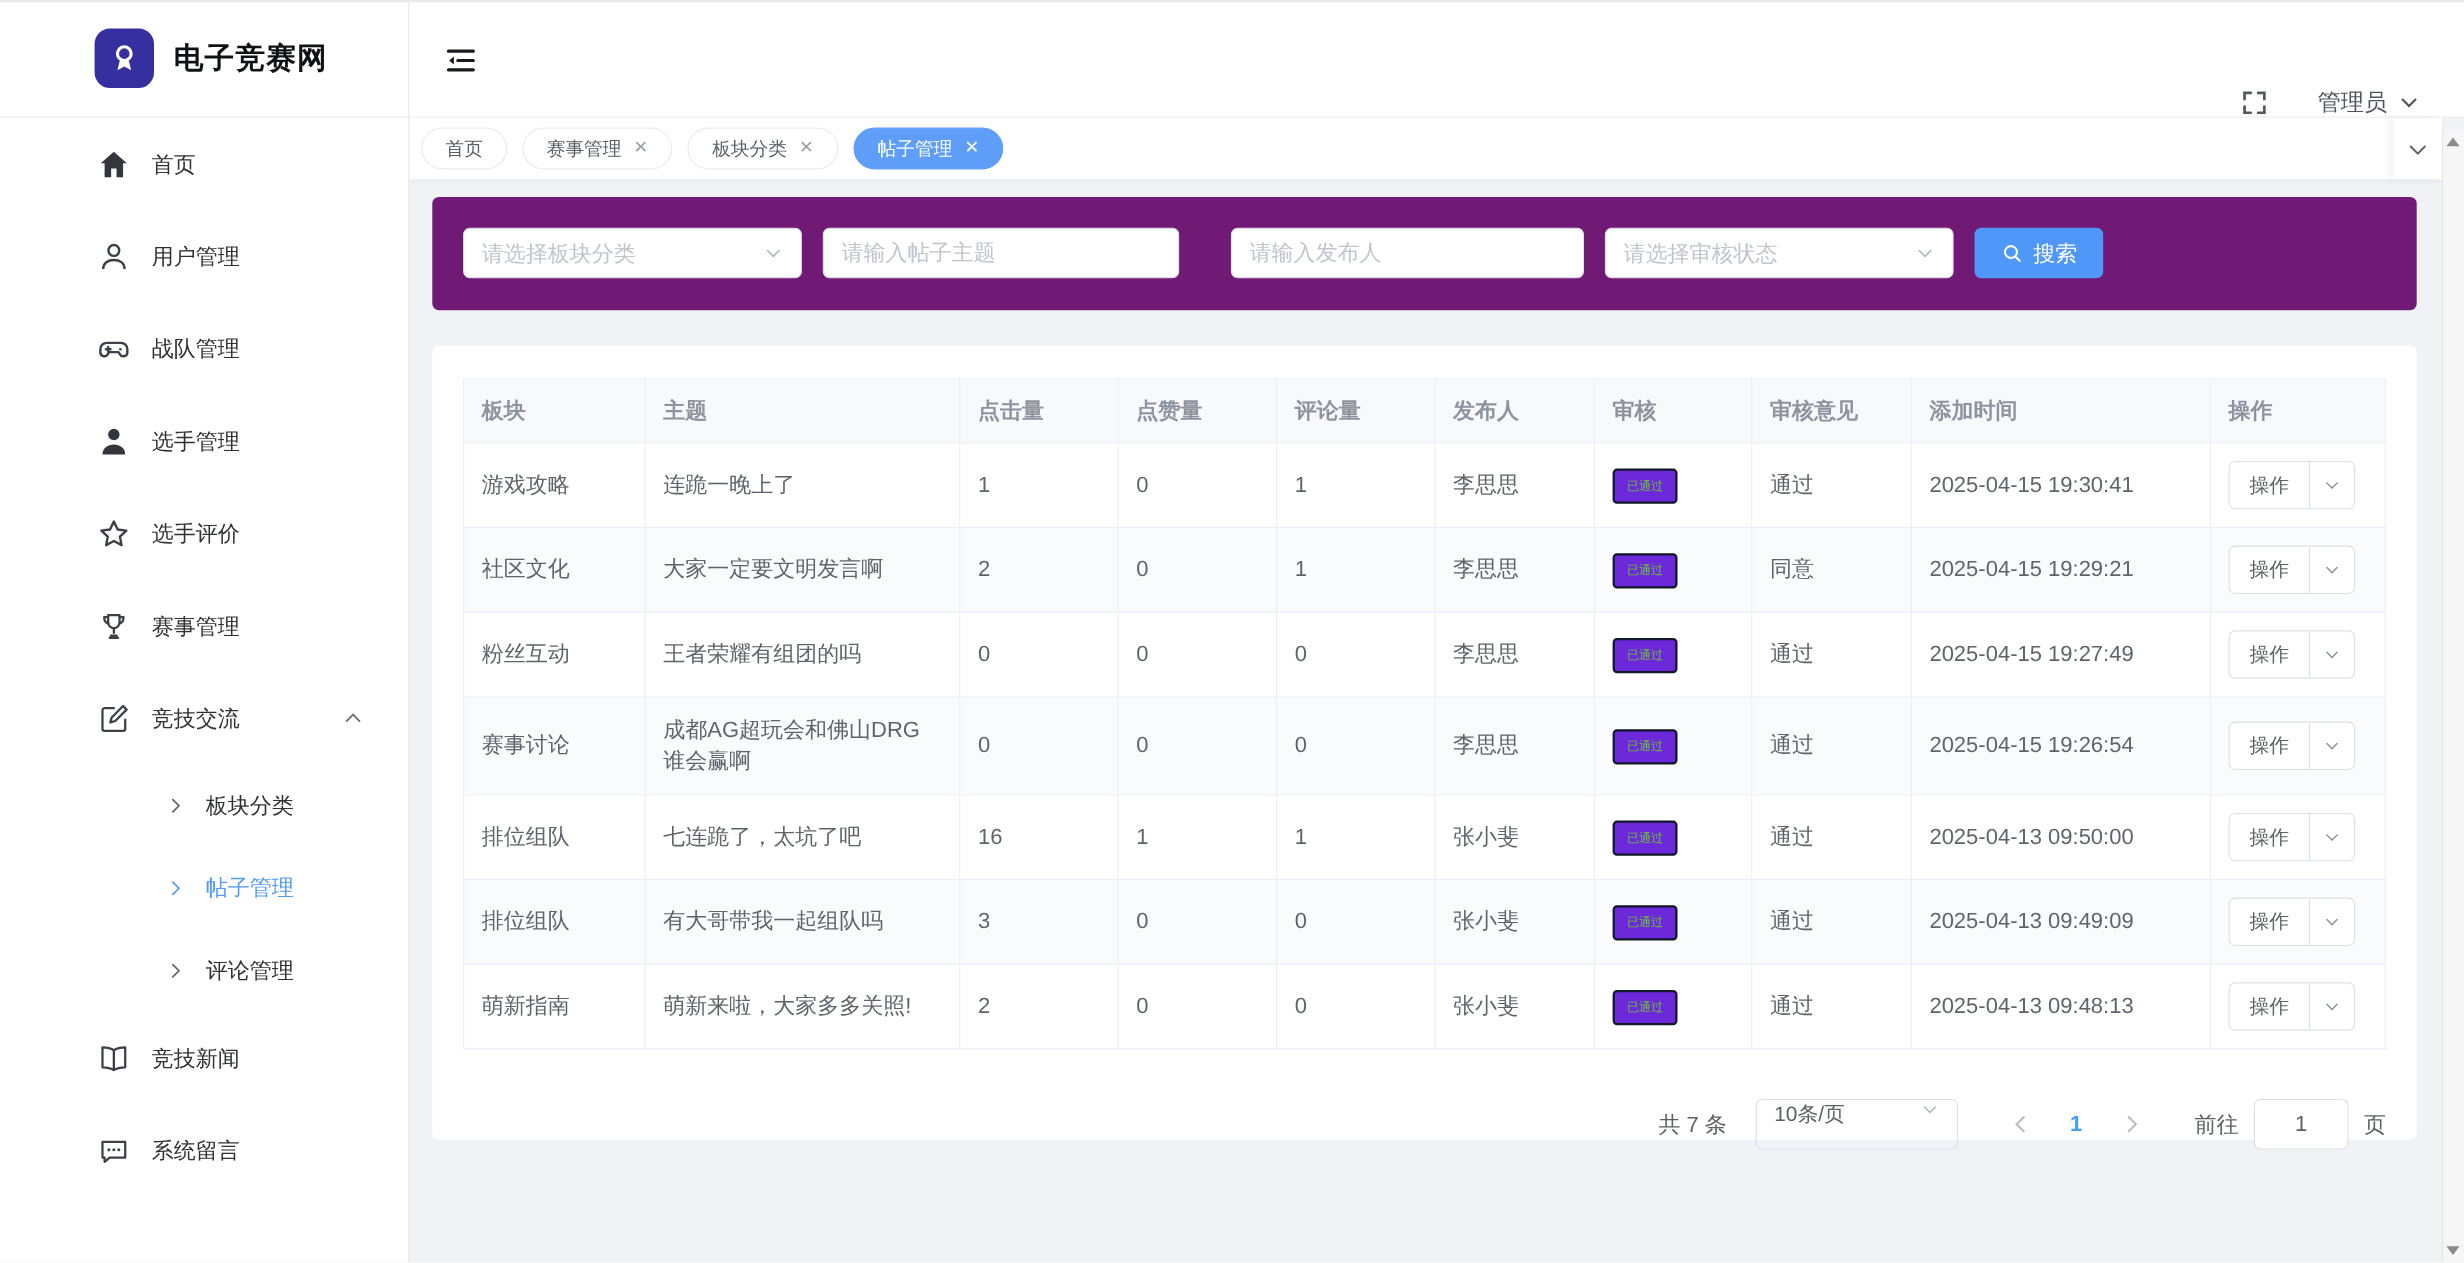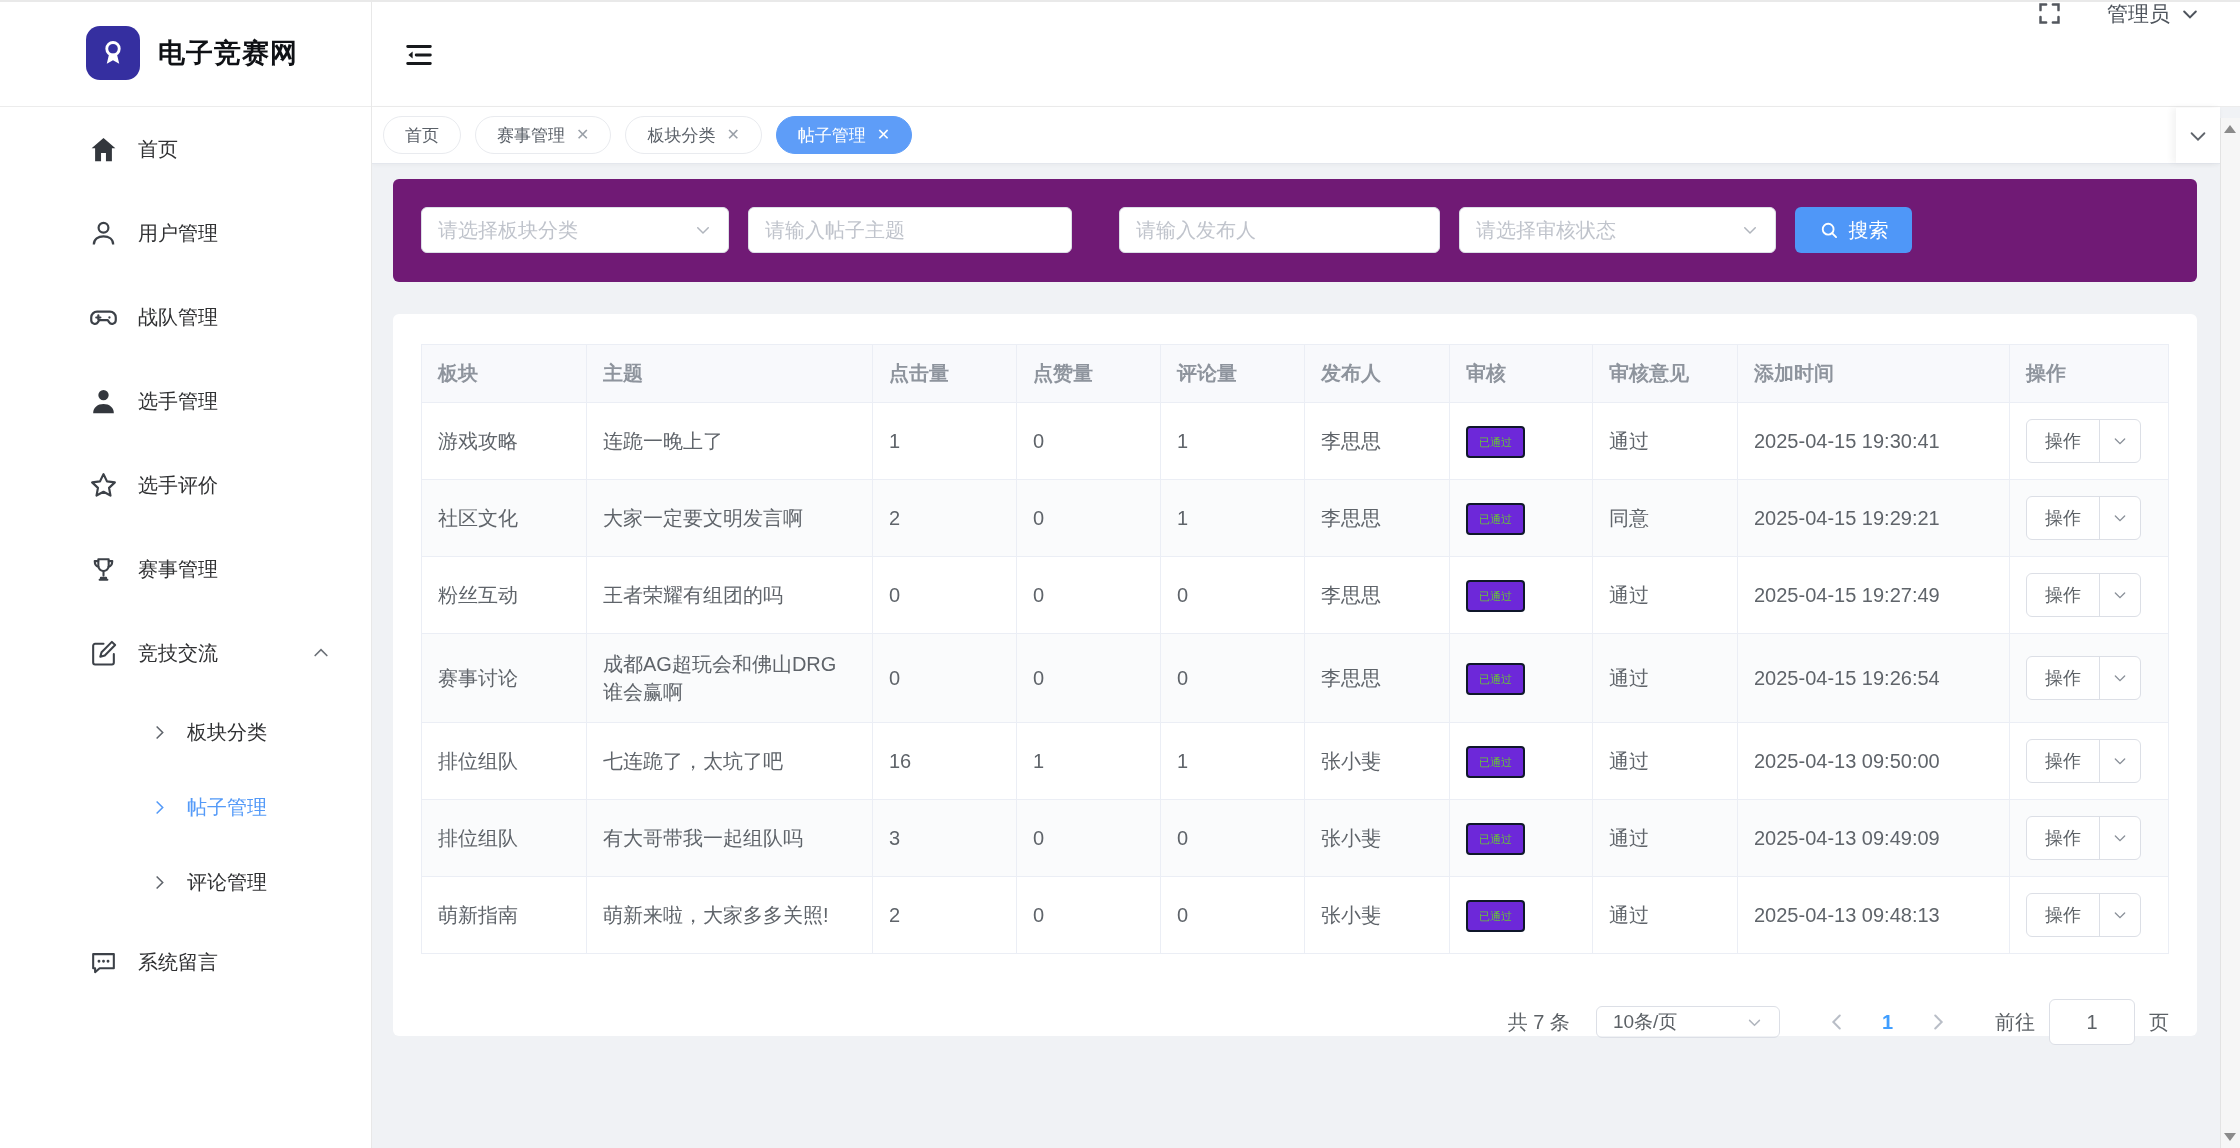--- a/index.html
+++ b/index.html
@@ -25,21 +25,21 @@
   .menu-item .mi-icon svg { width:100%; height:100%; }
   .expand-caret { position:absolute; right:40px; width:20px; height:20px; color:#6b7077; display:flex; }
   .sub-item { height:75px; display:flex; align-items:center; gap:18px; padding-left:150px; font-size:20px; color:#303133; cursor:pointer; }
   .sub-caret { width:19px; height:19px; color:#5f646b; display:flex; flex:none; }
   .sub-item.active, .sub-item.active .sub-caret { color:#549af8; }
 
   
   .main { position:absolute; left:372px; top:0; width:1868px; height:1148px; }
   .topbar { height:107px; background:#fff; border-bottom:1px solid #ececec; position:relative; }
   .fold-btn { position:absolute; left:30px; top:38px; width:34px; height:34px; color:#17191c; cursor:pointer; display:flex; }
-  .topbar-right { position:absolute; right:40px; top:0; height:107px; display:flex; align-items:flex-start; gap:44px; }
+  .topbar-right { position:absolute; right:40px; top:0; height:107px; display:flex; align-items:flex-end; gap:44px; }
   .fs-icon { width:27px; height:27px; color:#53575e; display:flex; cursor:pointer; }
   .user-drop { display:flex; align-items:center; gap:10px; font-size:21px; color:#4e545c; cursor:pointer; }
   .chev { display:flex; }
 
   
   .tabbar { height:57px; background:#fff; border-bottom:1px solid #e4e7ed; box-shadow:0 1px 4px rgba(0,0,0,.04); display:flex; align-items:center; gap:14px; padding-left:11px; position:relative; width:1848px; }
   .tab { height:38px; border:1px solid #e9ebef; border-radius:19px; background:#fff; display:inline-flex; align-items:center; gap:11px; padding:0 21px; font-size:17px; color:#5a6068; cursor:pointer; white-space:nowrap; }
   .tab.active { background:#5e9df8; border-color:#5e9df8; color:#fff; }
   .tab-close { font-size:16px; line-height:1; color:#9aa0a8; display:flex; }
   .tab.active .tab-close { color:#fff; }
@@ -64,21 +64,21 @@
   th { background:#f8f9fc; color:#8e949d; font-weight:700; height:58px; padding:0 16px; }
   td { padding:16px 16px; line-height:28px; color:#5f646a; background:#fff; }
   tr.striped td { background:#fafbfc; }
   .badge-pass { display:inline-block; padding:3px 11px; font-size:11px; color:#67c23a; background:#6d28d9; border:2px solid #0f172a; border-radius:4px; line-height:22px; }
   .action-btn { display:inline-flex; align-items:stretch; height:44px; border:1px solid #dcdfe6; border-radius:6px; background:#fff; overflow:hidden; cursor:pointer; }
   .action-label { display:flex; align-items:center; padding:0 18px; font-size:18px; color:#5c6166; border-right:1px solid #dcdfe6; }
   .action-caret { width:40px; display:flex; align-items:center; justify-content:center; color:#8a9099; }
 
   .pagination { display:flex; align-items:center; justify-content:flex-end; margin-top:45px; font-size:20px; color:#5c6166; }
   .pg-total { margin-right:26px; }
-  .pg-size { width:184px; height:32px; border:1px solid #dcdfe6; border-radius:6px; display:flex; align-items:center; justify-content:space-between; padding:0 16px; font-size:19px; cursor:pointer; }
+  .pg-size { width:184px; height:46px; border:1px solid #dcdfe6; border-radius:6px; display:flex; justify-content:space-between; padding:0 16px; font-size:19px; cursor:pointer; }
   .pg-size .sel-caret { color:#b0b5bd; display:flex; }
   .pg-arrow { width:22px; height:22px; color:#b9bec7; display:flex; cursor:pointer; }
   .pg-prev { margin-left:46px; }
   .pg-num { margin:0 34px; color:#409eff; font-weight:600; cursor:pointer; }
   .pg-goto-label { margin-left:46px; margin-right:14px; }
   .goto-input { width:86px; height:46px; border:1px solid #dcdfe6; border-radius:6px; text-align:center; font-size:20px; color:#5c6166; outline:none; }
   .pg-unit { margin-left:14px; }
 
   
   .scrollbar { position:absolute; right:0; top:118px; bottom:0; width:20px; background:#f6f6f6; border-left:1px solid #e3e3e3; z-index:20; }
@@ -200,20 +200,28 @@
 
       <div class="sub-item">
         <span class="sub-caret">
           <svg viewBox="0 0 24 24" fill="none" stroke="currentColor" stroke-width="2" stroke-linecap="round">
               <path d="M9 5l7 7-7 7"></path>
             </svg>
         </span>
         <span>评论管理</span>
       </div>
 
+      <div class="menu-item">
+        <span class="mi-icon">
+          <svg viewBox="0 0 24 24" fill="none" stroke="#3c4148" stroke-width="1.6" stroke-linejoin="round">
+            <path d="M12 6c-2.1-1.5-4.6-2-8-2v14c3.4 0 5.9.5 8 2 2.1-1.5 4.6-2 8-2V4c-3.4 0-5.9.5-8 2zM12 6v14"></path>
+          </svg>
+        </span>
+        <span>竞技新闻</span>
+      </div>
 
       <div class="menu-item">
         <span class="mi-icon">
           <svg viewBox="0 0 24 24" fill="none" stroke="#3c4148" stroke-width="1.6" stroke-linecap="round" stroke-linejoin="round">
             <path d="M4 5.5h16v11H9l-3.5 3v-3H4z"></path>
             <path d="M8.5 11h.01M12 11h.01M15.5 11h.01" stroke-width="2.2"></path>
           </svg>
         </span>
         <span>系统留言</span>
       </div>

